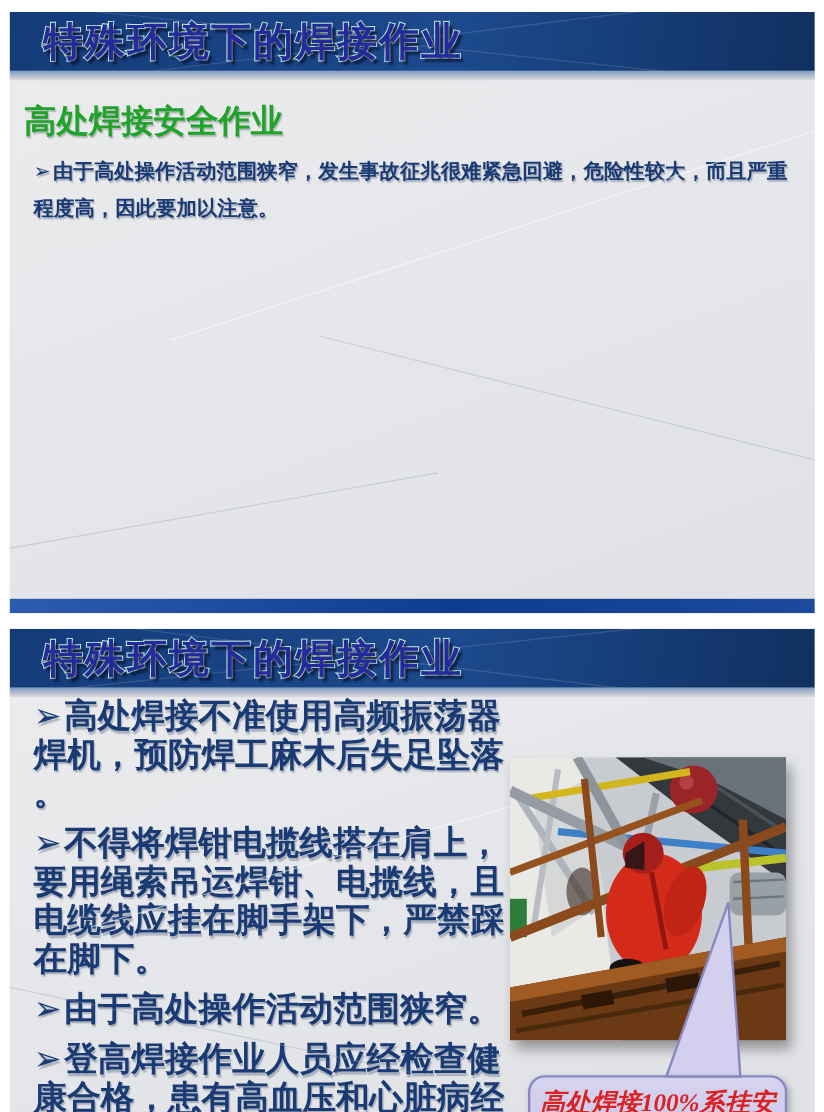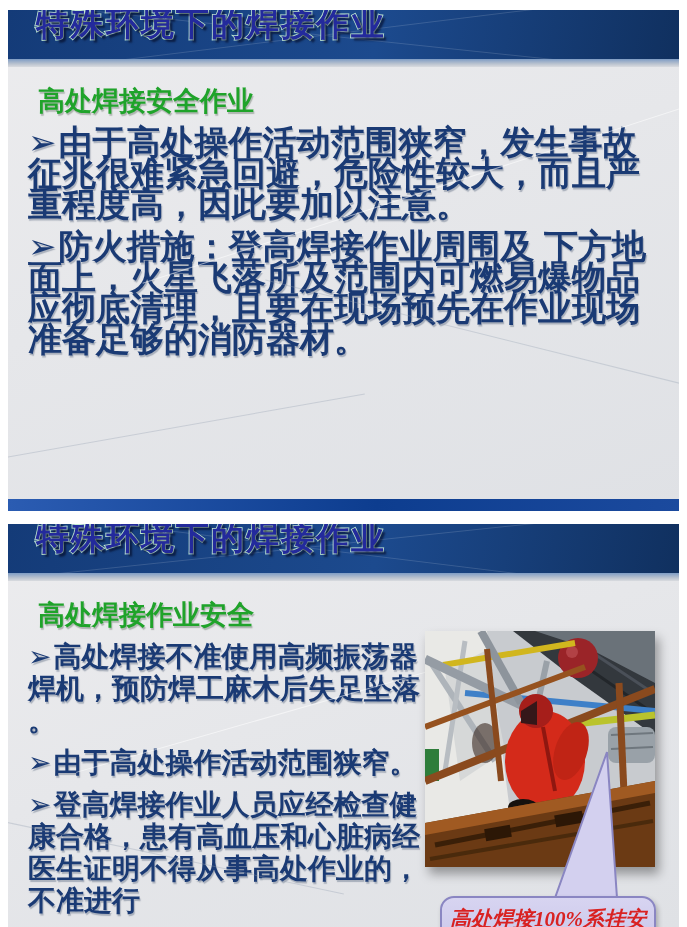--- a/index.html
+++ b/index.html
@@ -21,41 +21,41 @@
   }
   .s-header .streak{
     position:absolute;height:1px;width:140%;left:-10%;
     background:rgba(255,255,255,0.14);pointer-events:none;
   }
   .s-band{
     width:100%;height:8px;
     background:linear-gradient(180deg,#7e9cc4 0%,#b9c2cf 60%,#d9dbdf 100%);
   }
   .s-title{
-    position:absolute;left:28px;bottom:12px;
+    position:absolute;left:28px;bottom:1px;
     font-size:33px;font-weight:bold;letter-spacing:2px;
     color:#232a9c;
     -webkit-text-stroke:1.6px #c4ecd2;
     paint-order:stroke fill;
     text-shadow:3px 3px 2px rgba(0,0,20,0.55);
     white-space:nowrap;
   }
   .s-footer{
     position:absolute;left:0;bottom:0;width:100%;height:12px;
     background:linear-gradient(90deg,#2b5cb2 0%,#0d3d8f 55%,#1b4a9e 100%);
   }
   .s-heading{
     font-size:27px;font-weight:bold;color:#1fa32a;
     text-shadow:1px 2px 1px rgba(40,60,40,0.30);
-    margin:16px 0 8px 30px;
+    margin:16px 0 8px 12px;
   }
   .bullets{margin:0 14px 0 20px;}
   .bullet{
     margin:0 0 11px 0;
-    font-size:34px;line-height:31px;font-weight:bold;
+    font-size:17px;line-height:31px;font-weight:bold;
     color:#1a3a74;
     text-shadow:1px 2px 1px rgba(95,108,130,0.45);
     line-break:anywhere;word-break:break-all;
   }
   .bullet .marker{margin-right:2px;}
   #slide2 .bullets{width:412px;margin-left:20px;}
   #slide2 .bullet{font-size:28px;line-height:32px;margin-bottom:10px;}
   .deco{
     position:absolute;height:1px;pointer-events:none;
   }
@@ -96,41 +96,40 @@
   <div class="s-band"></div>
 
   <div class="deco light" style="width:600px;left:120px;top:180px;transform:rotate(-18deg);"></div>
   <div class="deco grey" style="width:500px;left:250px;top:330px;transform:rotate(14deg);"></div>
   <div class="deco grey" style="width:420px;left:-60px;top:420px;transform:rotate(-10deg);"></div>
 
   <div class="s-heading">高处焊接安全作业</div>
 
   <div class="bullets">
     <p class="bullet"><span class="marker">➢</span><span>由于高处操作活动范围狭窄，发生事故征兆很难紧急回避，危险性较大，而且严重程度高，因此要加以注意。</span></p>
-    <p class="bullet"><span class="marker">➢</span><span>防火措施：登高焊接作业周围及 下方地面上，火星飞落所及范围内可燃易爆物品应彻底清理，且要在现场预先在作业现场准备足够的消防器材。</span></p>
   </div>
 
   <div class="s-footer"></div>
 </div>
 
 <div class="slide" id="slide2">
   <div class="s-header">
     <div class="streak" style="top:12px;transform:rotate(-6deg);"></div>
     <div class="streak" style="top:36px;transform:rotate(7deg);"></div>
     <div class="s-title">特殊环境下的焊接作业</div>
   </div>
   <div class="s-band"></div>
 
   <div class="deco light" style="width:420px;left:60px;top:190px;transform:rotate(-16deg);"></div>
   <div class="deco grey" style="width:380px;left:-40px;top:330px;transform:rotate(12deg);"></div>
 
-  <div class="s-heading">高处焊接作业安全</div>
 
   <div class="bullets">
     <p class="bullet"><span class="marker">➢</span><span>高处焊接不准使用高频振荡器焊机，预防焊工麻木后失足坠落。</span></p>
+    <p class="bullet"><span class="marker">➢</span><span>不得将焊钳电揽线搭在肩上，要用绳索吊运焊钳、电揽线，且电缆线应挂在脚手架下，严禁踩在脚下。</span></p>
     <p class="bullet"><span class="marker">➢</span><span>由于高处操作活动范围狭窄。</span></p>
     <p class="bullet"><span class="marker">➢</span><span>登高焊接作业人员应经检查健康合格，患有高血压和心脏病经医生证明不得从事高处作业的，不准进行</span></p>
   </div>
 
   <div class="photo">
     <svg viewBox="0 0 230 236" preserveAspectRatio="none">
       <rect x="0" y="0" width="230" height="236" fill="#c8cbcf"></rect>
 
       <polygon points="0,0 62,0 92,236 0,236" fill="#e9e9e6"></polygon>
       <polygon points="20,40 60,20 80,120 35,150" fill="#d6d8d8"></polygon>

